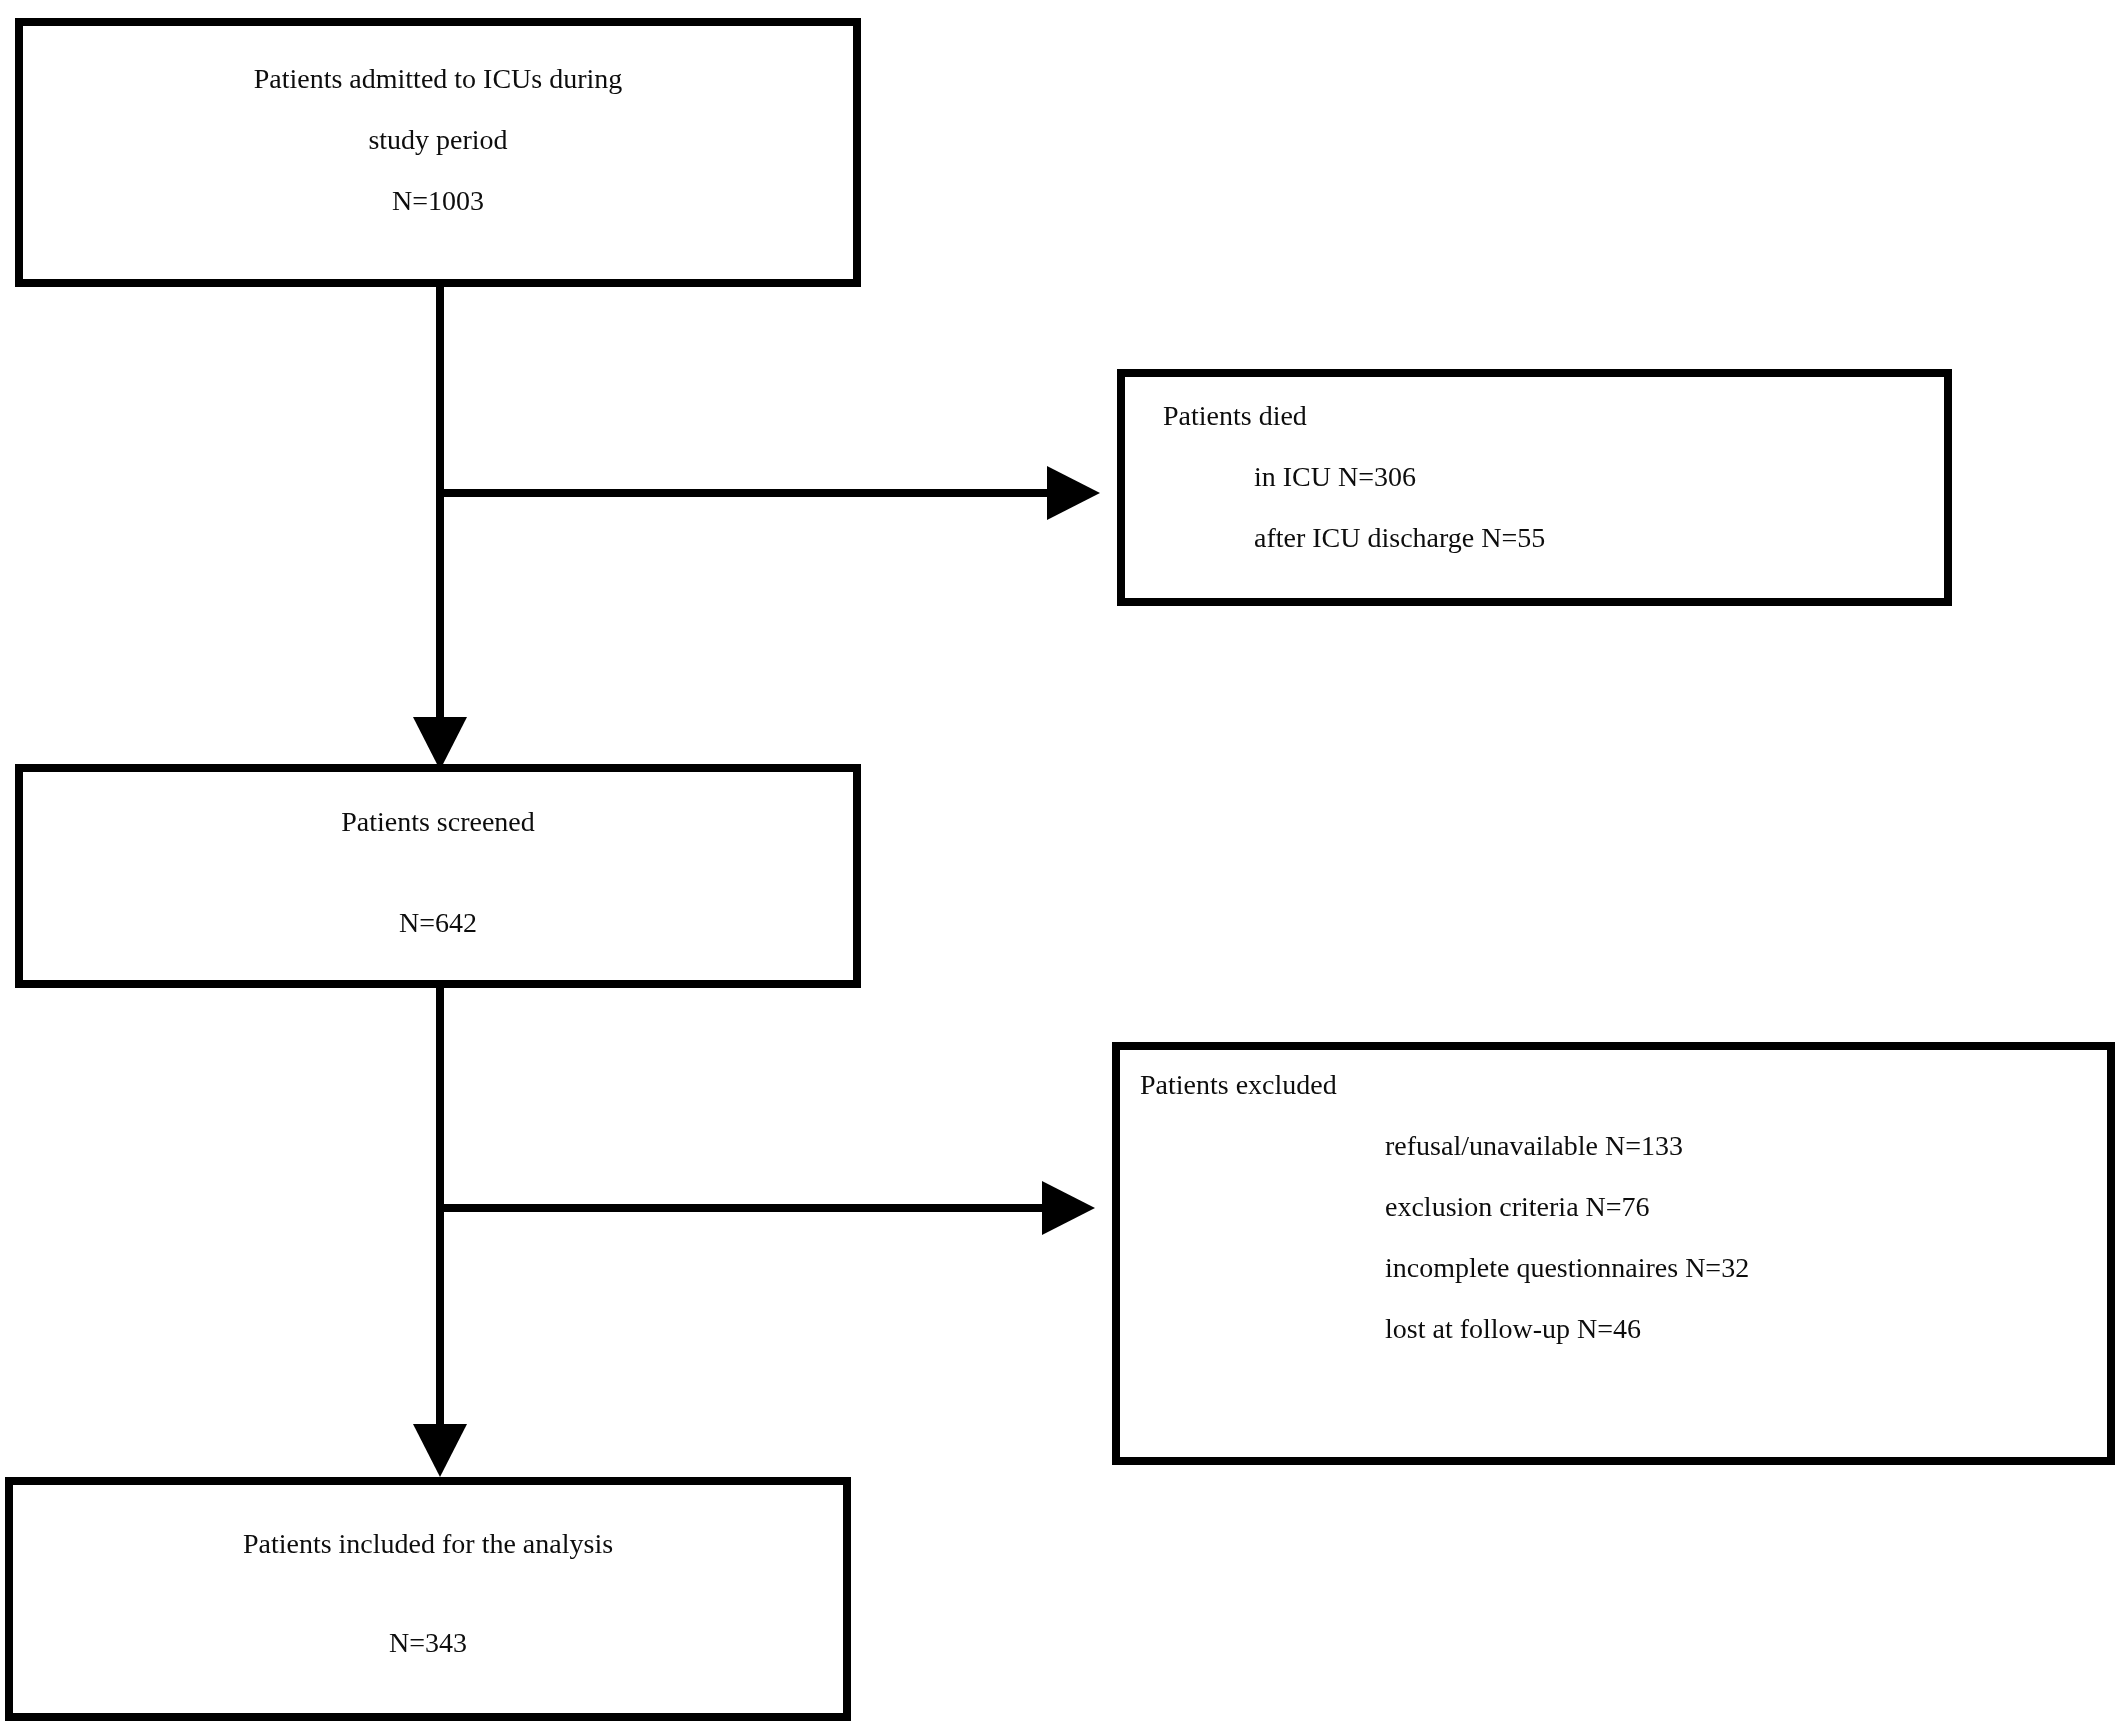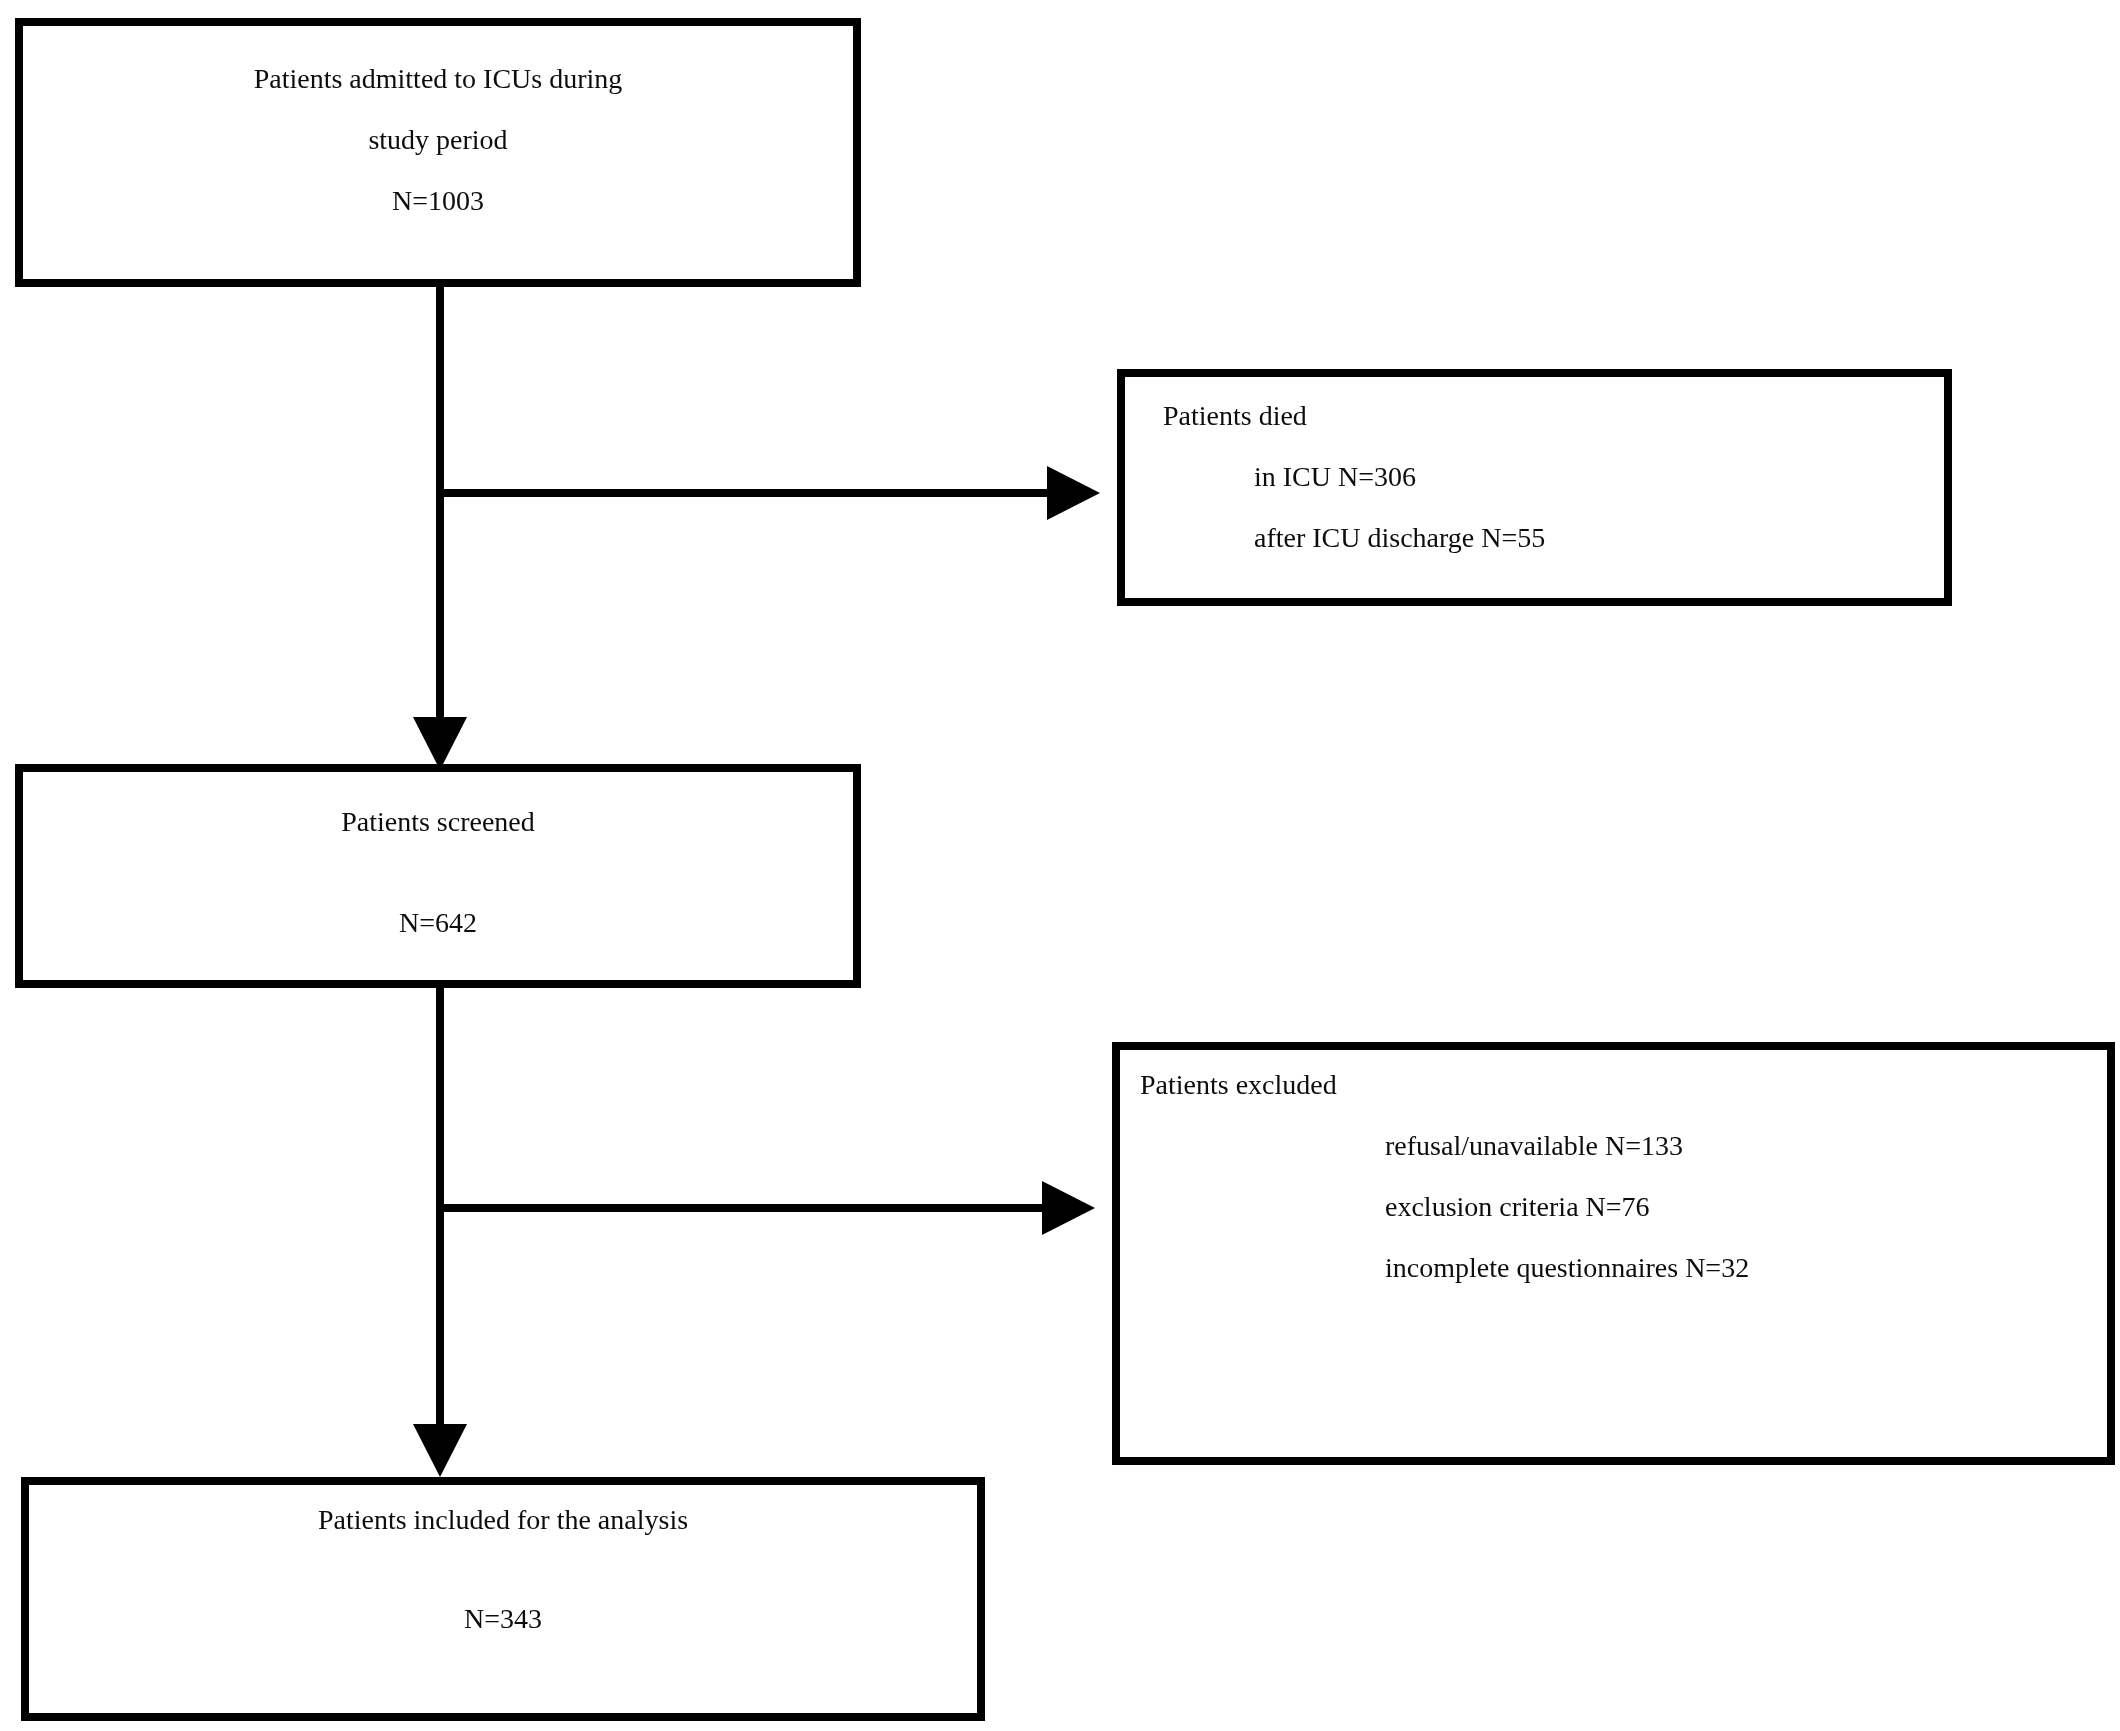--- a/index.html
+++ b/index.html
@@ -46,21 +46,21 @@
     height: 0;
     border-top: 27px solid transparent;
     border-bottom: 27px solid transparent;
     border-left: 53px solid #000000;
   }
   
   #box-admitted  { left: 15px;   top: 18px;   width: 846px;  height: 269px; padding-top: 22px; }
   #box-died      { left: 1117px; top: 369px;  width: 835px;  height: 237px; padding-top: 8px; }
   #box-screened  { left: 15px;   top: 764px;  width: 846px;  height: 224px; padding-top: 19px; }
   #box-excluded  { left: 1112px; top: 1042px; width: 1003px; height: 423px; padding-top: 4px; }
-  #box-included  { left: 21px;   top: 1477px; width: 964px;  height: 244px; padding-top: 4px; }
+  #box-included  { left: 5px;   top: 1477px; width: 846px;  height: 244px; padding-top: 28px; }
 
   #box-died .box-title     { padding-left: 38px; }
   #box-died .box-item      { padding-left: 129px; }
   #box-excluded .box-title { padding-left: 20px; }
   #box-excluded .box-item  { padding-left: 265px; }
 
   #screened-n { margin-top: 40px; }
   #included-n { margin-top: 38px; }
 
   
@@ -106,20 +106,21 @@
   <div class="arrowhead-down" id="arrowhead-v2"></div>
 
   <div class="connector" id="h-line-2"></div>
   <div class="arrowhead-right" id="arrowhead-h2"></div>
 
   <div class="box" id="box-excluded">
     <span class="line box-title">Patients excluded</span>
     <span class="line box-item">refusal/unavailable N=133</span>
     <span class="line box-item">exclusion criteria N=76</span>
     <span class="line box-item">incomplete questionnaires N=32</span>
+    <span class="line box-item">lost at follow-up N=46</span>
   </div>
 
   <div class="box centered" id="box-included">
     <span class="line">Patients included for the analysis</span>
     <span class="line" id="included-n">N=343</span>
   </div>
 
 </div>
 
 

